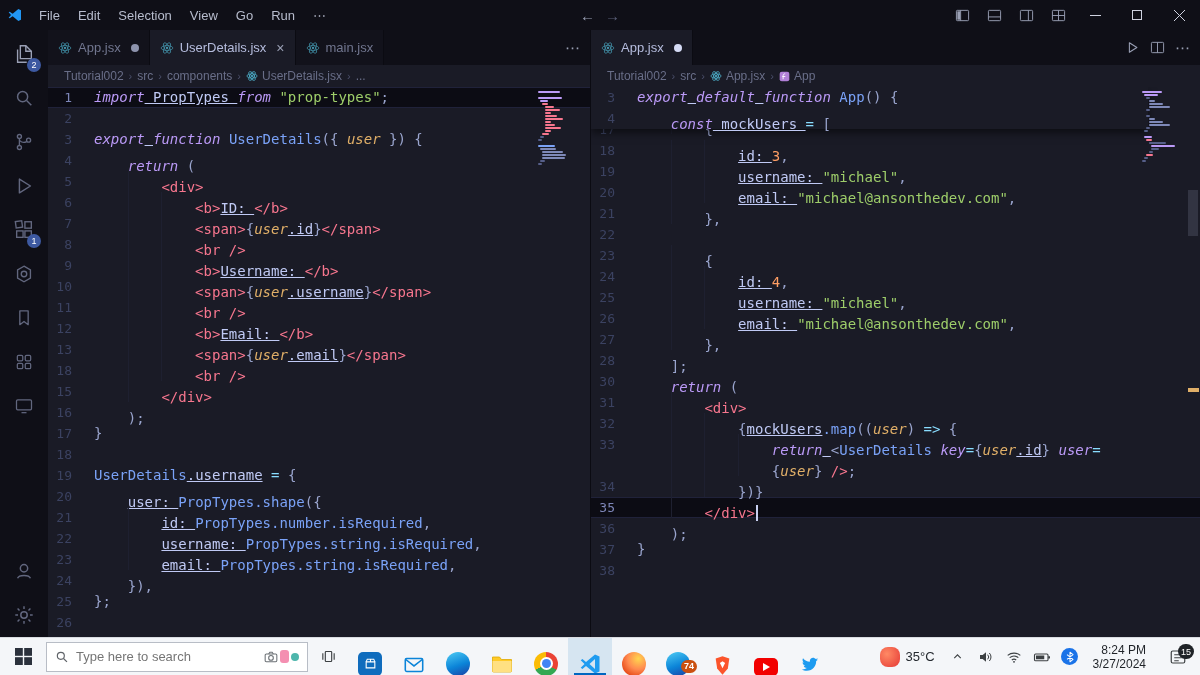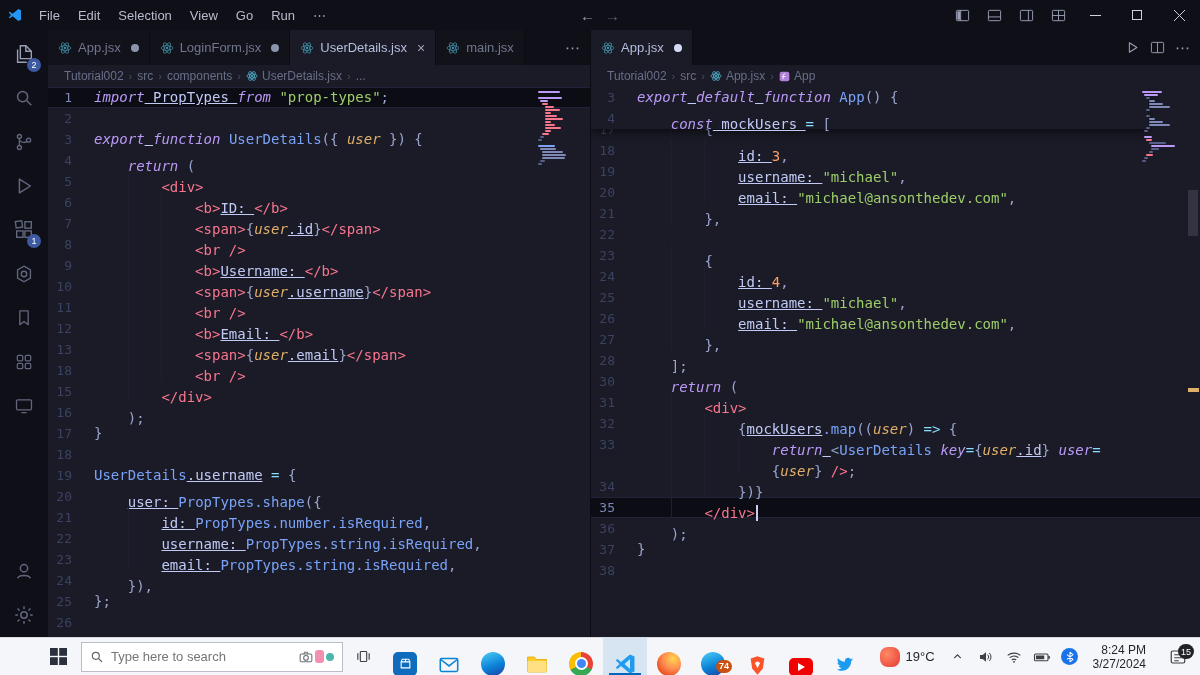--- a/index.html
+++ b/index.html
@@ -75,21 +75,21 @@
   #right-lines{padding-top:42px;}
   .minimap{position:absolute;top:0;width:42px;padding-top:4px;z-index:6;}
   .minimap.mm-left{right:10px;}
   .minimap.mm-right{right:16px;}
   .mm-line{height:2px;margin-bottom:1px;border-radius:1px;}
   .sb{position:absolute;top:0;right:0;bottom:0;width:14px;z-index:7;}
   .sb-thumb{position:absolute;top:103px;right:2px;width:10px;height:46px;background:rgba(158,164,196,.18);}
   .sb-marker{position:absolute;top:301px;right:1px;width:11px;height:4px;background:#e0af68;}
 
   
-  .taskbar{height:38px;background:#f4f6f9;border-top:1px solid #d9dce1;display:flex;align-items:center;color:#24292f;padding-left:35px;}
+  .taskbar{height:38px;background:#f4f6f9;border-top:1px solid #d9dce1;display:flex;align-items:center;color:#24292f;}
   .tb-start{width:46px;height:100%;display:flex;align-items:center;justify-content:center;color:#2b313c;}
   .tb-search{width:262px;height:30px;background:#fff;border:1px solid #b8bdc6;display:flex;align-items:center;gap:7px;padding:0 8px;}
   .tb-search input{border:none;outline:none;flex:1;font-size:13px;color:#444;background:transparent;font-family:"Liberation Sans",sans-serif;}
   .hl-graphic{display:flex;align-items:center;gap:2px;}
   .hl-chip{width:9px;height:13px;border-radius:3px;background:#f48fb1;}
   .hl-chip.teal{width:8px;height:8px;border-radius:50%;background:#4db6ac;}
   .tb-taskview{width:40px;height:100%;display:flex;align-items:center;justify-content:center;color:#3c4043;}
   .tb-app{width:44px;height:38px;display:flex;align-items:flex-end;justify-content:center;position:relative;}
   .tb-app.active{background:rgba(0,103,192,.12);}
   .tb-app.active::after{content:"";position:absolute;left:6px;right:6px;bottom:0;height:3px;background:#0067c0;}
@@ -265,32 +265,20 @@
           <div class="tab">
             <svg class="atom" width="14" height="14" viewBox="0 0 24 24">
                 <circle cx="12" cy="12" r="2" fill="#53c1de"></circle>
                 <g fill="none" stroke="#53c1de" stroke-width="1.2">
                   <ellipse cx="12" cy="12" rx="10" ry="4.2"></ellipse>
                   <ellipse cx="12" cy="12" rx="10" ry="4.2" transform="rotate(60 12 12)"></ellipse>
                   <ellipse cx="12" cy="12" rx="10" ry="4.2" transform="rotate(120 12 12)"></ellipse>
                 </g>
               </svg>
             <span>App.jsx</span>
-            <span class="dirty-dot"></span>
-          </div>
-          <div class="tab">
-            <svg class="atom" width="14" height="14" viewBox="0 0 24 24">
-                <circle cx="12" cy="12" r="2" fill="#53c1de"></circle>
-                <g fill="none" stroke="#53c1de" stroke-width="1.2">
-                  <ellipse cx="12" cy="12" rx="10" ry="4.2"></ellipse>
-                  <ellipse cx="12" cy="12" rx="10" ry="4.2" transform="rotate(60 12 12)"></ellipse>
-                  <ellipse cx="12" cy="12" rx="10" ry="4.2" transform="rotate(120 12 12)"></ellipse>
-                </g>
-              </svg>
-            <span>LoginForm.jsx</span>
             <span class="dirty-dot"></span>
           </div>
           <div class="tab active">
             <svg class="atom" width="14" height="14" viewBox="0 0 24 24">
                 <circle cx="12" cy="12" r="2" fill="#53c1de"></circle>
                 <g fill="none" stroke="#53c1de" stroke-width="1.2">
                   <ellipse cx="12" cy="12" rx="10" ry="4.2"></ellipse>
                   <ellipse cx="12" cy="12" rx="10" ry="4.2" transform="rotate(60 12 12)"></ellipse>
                   <ellipse cx="12" cy="12" rx="10" ry="4.2" transform="rotate(120 12 12)"></ellipse>
                 </g>
@@ -596,21 +584,21 @@
       </div>
     <div class="tb-app">
         <svg width="22" height="22" viewBox="0 0 24 24">
           <path fill="#1d9bf0" d="M21 6c-.7.3-1.4.5-2.1.6.8-.5 1.3-1.2 1.6-2-.7.4-1.5.7-2.3.9C17.5 4.6 16.5 4 15.4 4c-2 0-3.6 1.6-3.6 3.6 0 .3 0 .6.1.8-3-.1-5.7-1.6-7.5-3.8-.3.6-.5 1.2-.5 1.9 0 1.3.6 2.4 1.6 3-.6 0-1.1-.2-1.6-.4 0 1.8 1.2 3.2 2.9 3.6-.3.1-.6.1-1 .1-.2 0-.5 0-.7-.1.5 1.5 1.8 2.5 3.4 2.5-1.2 1-2.8 1.6-4.5 1.6H3c1.6 1 3.5 1.6 5.5 1.6 6.6 0 10.2-5.5 10.2-10.2v-.5c.7-.5 1.3-1.1 1.8-1.8z"></path>
         </svg>
       </div>
 
     <div class="tb-right">
       <div class="tb-weather">
         <span class="weather-dot"></span>
-        <span>19°C</span>
+        <span>35°C</span>
       </div>
       <div class="tray">
         <span class="tray-ic">
             <svg width="13" height="13" viewBox="0 0 24 24" fill="none" stroke="currentColor" stroke-width="2">
               <path d="M6 15l6-6 6 6"></path>
             </svg>
           </span>
         <span class="tray-ic">
             <svg width="16" height="16" viewBox="0 0 24 24">
               <path fill="currentColor" d="M3 9v6h4l5 4V5L7 9H3z"></path>

